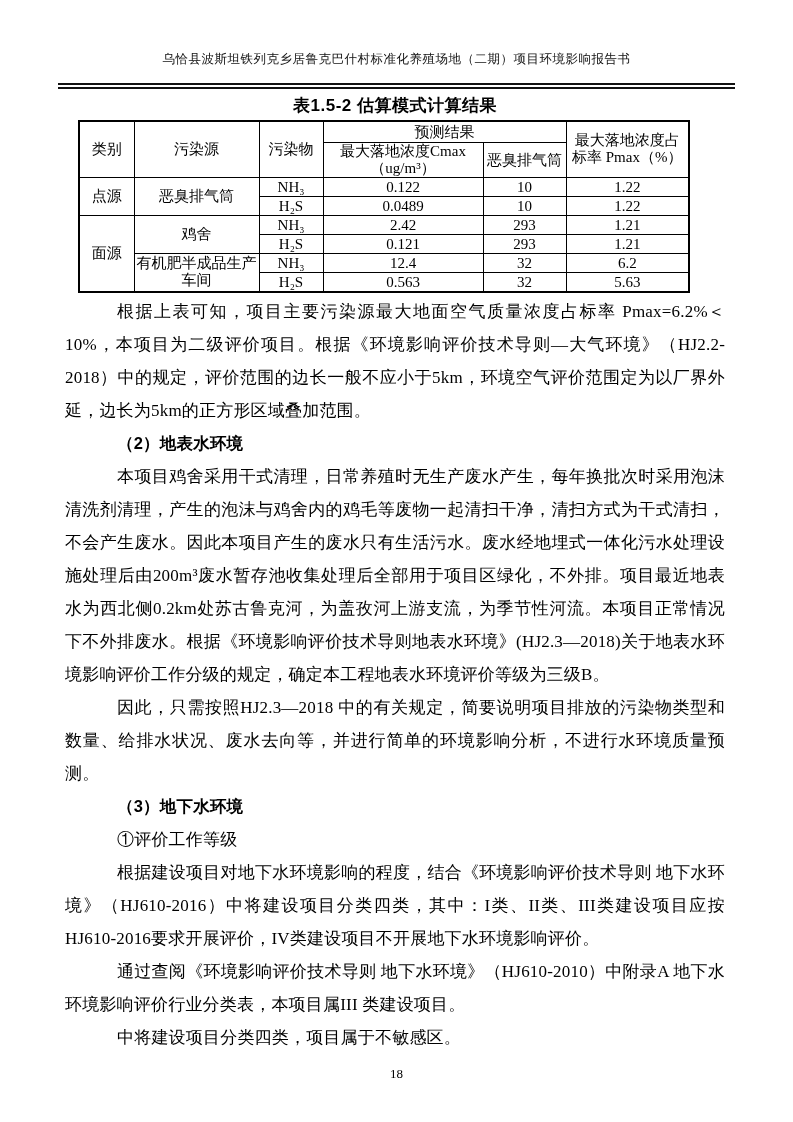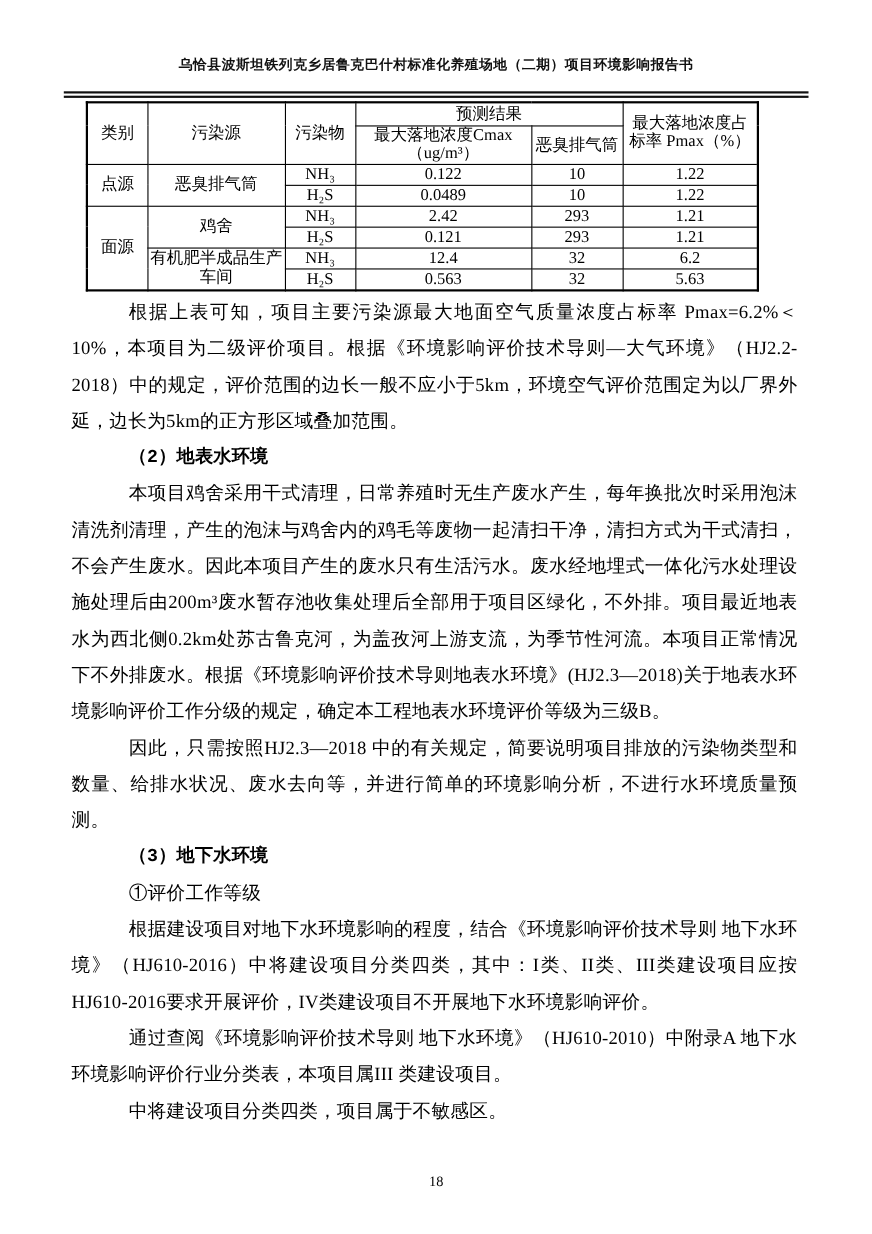--- a/index.html
+++ b/index.html
@@ -15,21 +15,20 @@
   }
   .page-header {
     padding-top: 52px;
     text-align: center;
   }
   .report-title {
     font-size: 12.5px;
     line-height: 15px;
     letter-spacing: 0.5px;
     color: #111;
-    font-weight: bold;
   }
   .header-rule {
     margin: 16px 58px 0 58px;
     height: 6px;
     border-top: 2px solid #111;
     border-bottom: 2px solid #111;
   }
   .content {
     margin: 0 68px 0 65px;
   }
@@ -68,21 +67,21 @@
     font-size: 17px;
     line-height: 33px;
     text-align: justify;
     letter-spacing: 0.2px;
   }
   .para {
     text-indent: 52px;
   }
   .sec-heading {
     text-indent: 52px;
-    font-family: Liberation Mono, monospace;
+    font-family: Liberation Sans, sans-serif;
     font-weight: bold;
     font-size: 16.5px;
   }
   .sub-heading {
     text-indent: 52px;
   }
   .page-number {
     position: absolute;
     bottom: 40px;
     left: 0;
@@ -97,20 +96,21 @@
 <div class="page">
 
   <div class="page-header">
     <div class="report-title">乌恰县波斯坦铁列克乡居鲁克巴什村标准化养殖场地（二期）项目环境影响报告书</div>
   </div>
 
   <div class="header-rule"></div>
 
   <div class="content">
 
+    <div class="table-caption">表1.5-2 估算模式计算结果</div>
 
     <table class="est-table">
       <colgroup>
         <col style="width:55px">
           <col style="width:125px">
           <col style="width:64px">
         <col style="width:160px">
           <col style="width:83px">
           <col style="width:123px">
       </colgroup>

